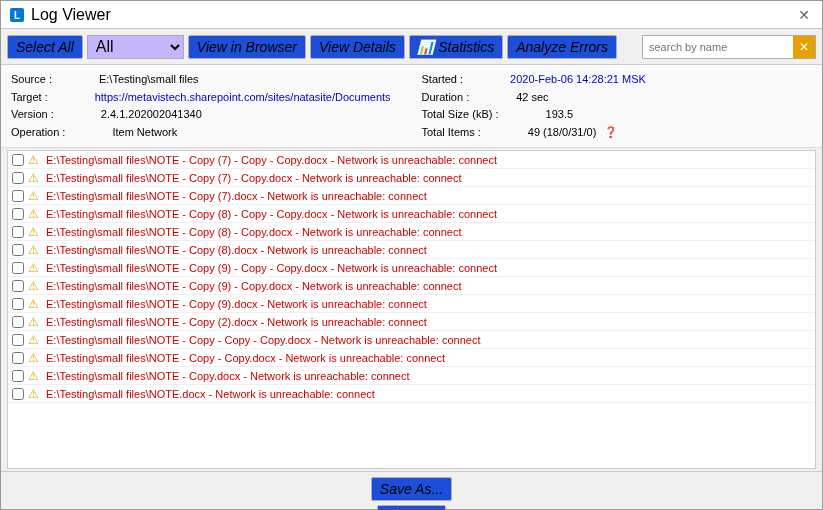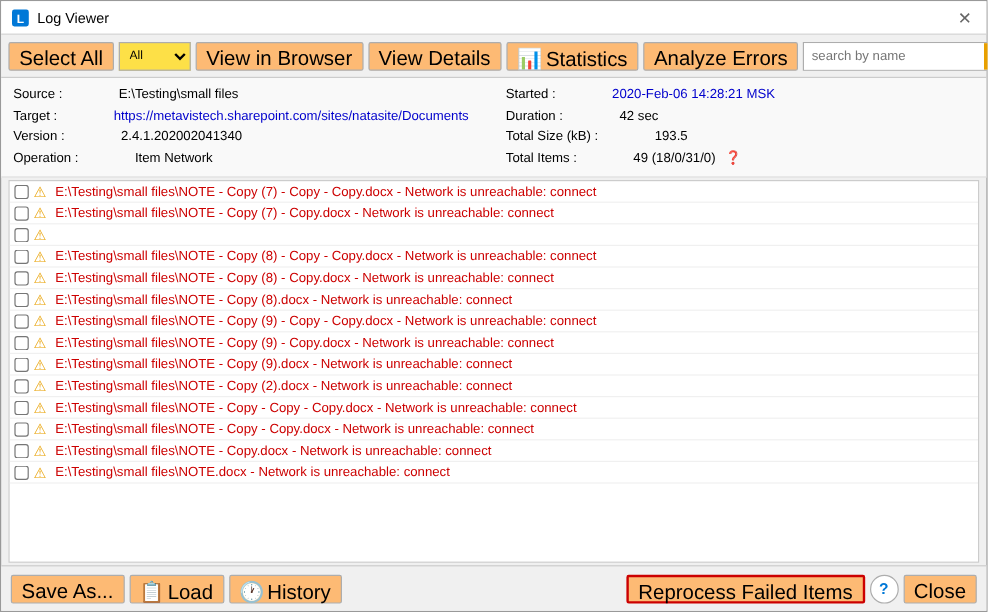--- a/index.html
+++ b/index.html
@@ -35,21 +35,21 @@
     .title-bar-left {
       display: flex;
       align-items: center;
       gap: 6px;
     }
     .title-icon {
       width: 16px;
       height: 16px;
     }
     .title-text {
-      font-size: 12px;
+      font-size: 16px;
       color: #000;
     }
     .close-btn {
       width: 20px;
       height: 20px;
       background: none;
       border: none;
       cursor: pointer;
       font-size: 14px;
       color: #666;
@@ -60,38 +60,39 @@
     .toolbar {
       background: #f0f0f0;
       border-bottom: 1px solid #ccc;
       display: flex;
       align-items: center;
       padding: 5px 6px;
       gap: 4px;
       height: 36px;
     }
     .btn {
-      background: #fdba74;
+      background: #1d4ed8;
       border: 1px solid #adadad;
       padding: 3px 8px;
       cursor: pointer;
-      font-size: 17px;
+      font-size: 14px;
       height: 24px;
       white-space: nowrap;
       color: #000;
       border-radius: 2px;
+      font-style: italic;
     }
     .btn-outline-red {
       border: 2px solid #cc0000;
     }
     .dropdown {
       height: 24px;
       border: 1px solid #adadad;
-      background: #fde047;
-      font-size: 10px;
+      background: #c4b5fd;
+      font-size: 16px;
       padding: 0 4px;
       cursor: pointer;
       min-width: 60px;
     }
     .search-box {
       display: flex;
       align-items: flex-end;
       margin-left: auto;
       background: white;
       border: 1px solid #adadad;
@@ -169,20 +170,21 @@
     }
     .log-text { color: #cc0000; text-align: center; }
     .footer {
       background: #f0f0f0;
       border-top: 1px solid #ccc;
       display: flex;
       align-items: center;
       padding: 5px 8px;
       height: 38px;
       gap: 4px;
+      flex-direction: column;
     }
     .footer-right {
       margin-left: auto;
       display: flex;
       align-items: center;
       gap: 4px;
     }
     .help-btn {
       width: 24px;
       height: 24px;
@@ -282,20 +284,21 @@
     <span class="log-text">E:\Testing\small files\NOTE - Copy (7) - Copy - Copy.docx - Network is unreachable: connect</span>
   </div>
         <div class="log-item">
     <input type="checkbox" class="log-checkbox" style="">
     <span class="warning-icon">⚠</span>
     <span class="log-text">E:\Testing\small files\NOTE - Copy (7) - Copy.docx - Network is unreachable: connect</span>
   </div>
         <div class="log-item">
     <input type="checkbox" class="log-checkbox" style="">
     <span class="warning-icon">⚠</span>
+    <span class="log-text">E:\Testing\small files\NOTE - Copy (7).docx - Network is unreachable: connect</span>
   </div>
         <div class="log-item">
     <input type="checkbox" class="log-checkbox" style="">
     <span class="warning-icon">⚠</span>
     <span class="log-text">E:\Testing\small files\NOTE - Copy (8) - Copy - Copy.docx - Network is unreachable: connect</span>
   </div>
         <div class="log-item">
     <input type="checkbox" class="log-checkbox" style="">
     <span class="warning-icon">⚠</span>
     <span class="log-text">E:\Testing\small files\NOTE - Copy (8) - Copy.docx - Network is unreachable: connect</span>

